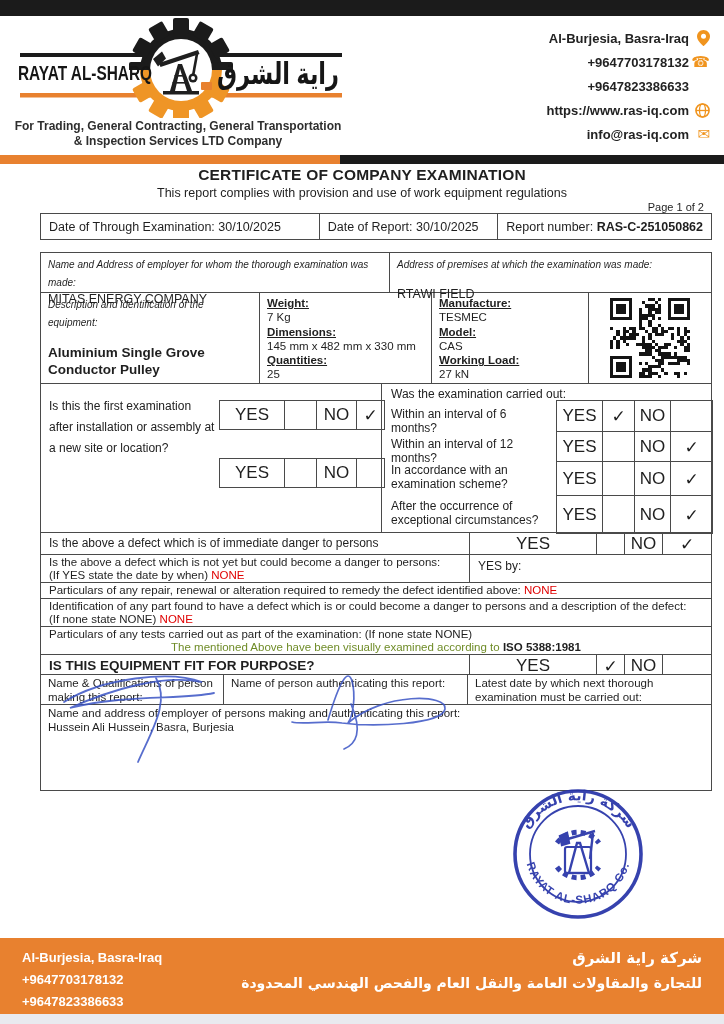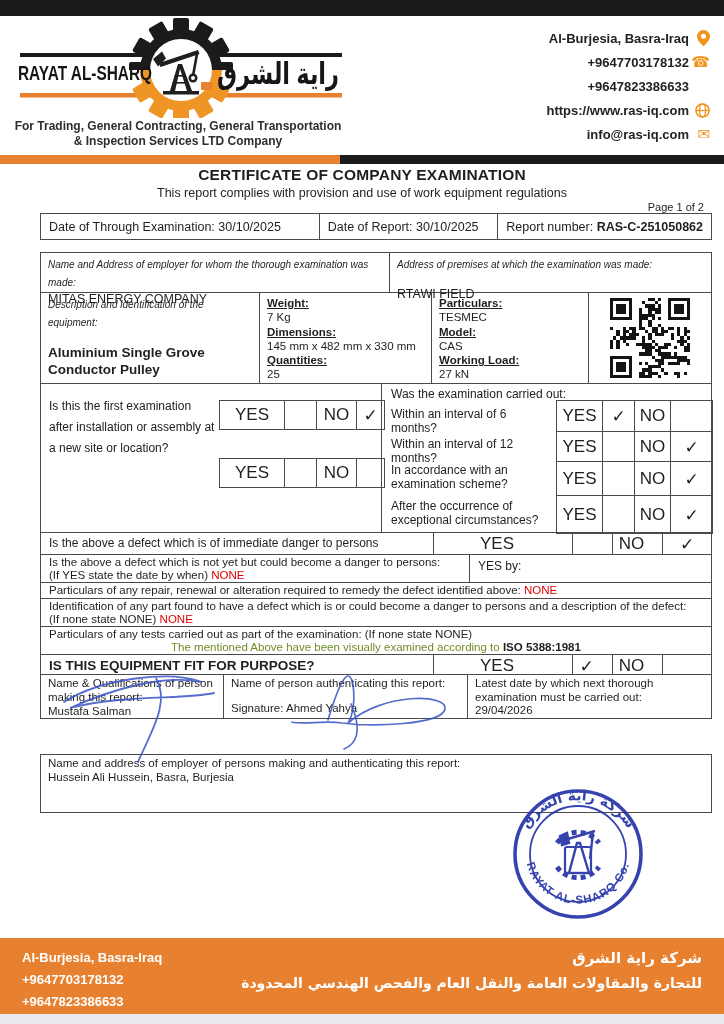--- a/index.html
+++ b/index.html
@@ -49,29 +49,29 @@
 
   .questions { top:383px; height:150px; position:absolute; }
   .q-text { position:absolute; font-size:12px; color:#222; }
   .ynbox { position:absolute; border:1px solid #4a4a4a; display:flex; height:30px; width:166px; }
   .vsep { position:absolute; left:340px; top:0; width:1px; height:100%; background:#4a4a4a; }
   .rgrid { position:absolute; left:515px; top:16px; width:157px; border:1px solid #4a4a4a; }
   .rgrid-row { display:flex; }
   .rq-label { position:absolute; left:350px; width:162px; font-size:12px; line-height:13.5px; }
 
   .defects { top:532px; position:absolute; left:40px; width:672px; border:1px solid #4a4a4a; }
-  .drow { display:flex;gap:12px; }
+  .drow { display:flex; }
   .dlabel { flex:1; padding:1px 8px; font-size:11.5px; line-height:13.2px; }
   .dfull { padding:1px 8px; font-size:11.5px; line-height:13.2px; width:100%; }
 
   .fitlabel { flex:1; padding:2px 8px; font-size:13.5px; font-weight:bold; display:flex; align-items:center; }
 
   .sigs { top:674px; height:45px; }
   .sigcell { padding:2px 7px; font-size:11.5px; line-height:13.5px; }
-  .makerrow { top:754px; height:59px; }
+  .makerrow { top:704px; height:87px; }
 
   .sig-svg { position:absolute; z-index:5; }
   .stamp { position:absolute; left:505px; top:781px; z-index:4; opacity:.92; }
 
   .footer { position:absolute; left:0; top:938px; width:724px; height:76px; background:#e8812f; }
   .footer-left { position:absolute; left:22px; top:9px; color:#fff; font-weight:bold; font-size:13px; line-height:22px; }
   .footer-right { position:absolute; right:22px; top:8px; color:#fff; text-align:right; font-weight:bold; }
   .footer-right .l1 { font-size:15px; line-height:24px; }
   .footer-right .l2 { font-size:14px; line-height:26px; }
   .bottomstrip { position:absolute; left:0; top:1014px; width:724px; height:10px; background:#e9eaef; }
@@ -213,21 +213,21 @@
       </div>
       <div class="padcell bL" style="width:172px">
         <div class="eqline uline">Weight:</div>
         <div class="eqline">7 Kg</div>
         <div class="eqline uline">Dimensions:</div>
         <div class="eqline">145 mm x 482 mm x 330 mm</div>
         <div class="eqline uline">Quantities:</div>
         <div class="eqline">25</div>
       </div>
       <div class="padcell bL" style="width:157px">
-        <div class="eqline uline">Particulars:</div>
+        <div class="eqline uline">Manufacture:</div>
         <div class="eqline">TESMEC</div>
         <div class="eqline uline">Model:</div>
         <div class="eqline">CAS</div>
         <div class="eqline uline">Working Load:</div>
         <div class="eqline">27 kN</div>
       </div>
       <div class="bL" style="flex:1;display:flex;align-items:center;justify-content:center">
         <svg id="qr" width="80" height="80" viewBox="0 0 25 25" shape-rendering="crispEdges">
             <path d="M0 0h7v7h-7z M1 1h5v5h-5z M2 2h3v3h-3z M18 0h7v7h-7z M19 1h5v5h-5z M20 2h3v3h-3z M0 18h7v7h-7z M1 19h5v5h-5z M2 20h3v3h-3z M12 0h1v1h-1zM13 0h1v1h-1zM15 0h1v1h-1zM10 1h1v1h-1zM14 1h1v1h-1zM11 2h1v1h-1zM12 2h1v1h-1zM13 2h1v1h-1zM15 2h1v1h-1zM9 3h1v1h-1zM12 3h1v1h-1zM13 3h1v1h-1zM14 3h1v1h-1zM15 3h1v1h-1zM9 4h1v1h-1zM12 4h1v1h-1zM14 4h1v1h-1zM15 4h1v1h-1zM9 5h1v1h-1zM10 5h1v1h-1zM11 5h1v1h-1zM12 5h1v1h-1zM13 5h1v1h-1zM9 6h1v1h-1zM10 6h1v1h-1zM11 6h1v1h-1zM13 6h1v1h-1zM15 6h1v1h-1zM9 7h1v1h-1zM12 7h1v1h-1zM9 8h1v1h-1zM12 8h1v1h-1zM15 8h1v1h-1zM0 9h1v1h-1zM4 9h1v1h-1zM6 9h1v1h-1zM7 9h1v1h-1zM9 9h1v1h-1zM10 9h1v1h-1zM13 9h1v1h-1zM14 9h1v1h-1zM16 9h1v1h-1zM18 9h1v1h-1zM19 9h1v1h-1zM21 9h1v1h-1zM23 9h1v1h-1zM2 10h1v1h-1zM4 10h1v1h-1zM5 10h1v1h-1zM7 10h1v1h-1zM11 10h1v1h-1zM13 10h1v1h-1zM14 10h1v1h-1zM16 10h1v1h-1zM17 10h1v1h-1zM21 10h1v1h-1zM23 10h1v1h-1zM24 10h1v1h-1zM2 11h1v1h-1zM4 11h1v1h-1zM6 11h1v1h-1zM7 11h1v1h-1zM8 11h1v1h-1zM12 11h1v1h-1zM14 11h1v1h-1zM15 11h1v1h-1zM16 11h1v1h-1zM19 11h1v1h-1zM21 11h1v1h-1zM23 11h1v1h-1zM1 12h1v1h-1zM3 12h1v1h-1zM4 12h1v1h-1zM5 12h1v1h-1zM6 12h1v1h-1zM7 12h1v1h-1zM10 12h1v1h-1zM12 12h1v1h-1zM19 12h1v1h-1zM22 12h1v1h-1zM24 12h1v1h-1zM0 13h1v1h-1zM2 13h1v1h-1zM4 13h1v1h-1zM10 13h1v1h-1zM13 13h1v1h-1zM21 13h1v1h-1zM22 13h1v1h-1zM23 13h1v1h-1zM0 14h1v1h-1zM2 14h1v1h-1zM5 14h1v1h-1zM8 14h1v1h-1zM9 14h1v1h-1zM10 14h1v1h-1zM11 14h1v1h-1zM12 14h1v1h-1zM14 14h1v1h-1zM17 14h1v1h-1zM18 14h1v1h-1zM22 14h1v1h-1zM24 14h1v1h-1zM0 15h1v1h-1zM2 15h1v1h-1zM10 15h1v1h-1zM11 15h1v1h-1zM12 15h1v1h-1zM13 15h1v1h-1zM15 15h1v1h-1zM16 15h1v1h-1zM17 15h1v1h-1zM20 15h1v1h-1zM23 15h1v1h-1zM24 15h1v1h-1zM11 16h1v1h-1zM12 16h1v1h-1zM14 16h1v1h-1zM15 16h1v1h-1zM23 16h1v1h-1zM24 16h1v1h-1zM9 17h1v1h-1zM10 17h1v1h-1zM11 17h1v1h-1zM12 17h1v1h-1zM15 17h1v1h-1zM16 17h1v1h-1zM17 17h1v1h-1zM18 17h1v1h-1zM20 17h1v1h-1zM13 18h1v1h-1zM16 18h1v1h-1zM17 18h1v1h-1zM18 18h1v1h-1zM19 18h1v1h-1zM20 18h1v1h-1zM21 18h1v1h-1zM22 18h1v1h-1zM23 18h1v1h-1zM14 19h1v1h-1zM15 19h1v1h-1zM16 19h1v1h-1zM21 19h1v1h-1zM22 19h1v1h-1zM23 19h1v1h-1zM24 19h1v1h-1zM9 20h1v1h-1zM11 20h1v1h-1zM15 20h1v1h-1zM16 20h1v1h-1zM18 20h1v1h-1zM19 20h1v1h-1zM20 20h1v1h-1zM21 20h1v1h-1zM24 20h1v1h-1zM12 21h1v1h-1zM13 21h1v1h-1zM14 21h1v1h-1zM15 21h1v1h-1zM10 22h1v1h-1zM11 22h1v1h-1zM12 22h1v1h-1zM16 22h1v1h-1zM9 23h1v1h-1zM10 23h1v1h-1zM12 23h1v1h-1zM13 23h1v1h-1zM14 23h1v1h-1zM17 23h1v1h-1zM20 23h1v1h-1zM21 23h1v1h-1zM23 23h1v1h-1zM9 24h1v1h-1zM10 24h1v1h-1zM11 24h1v1h-1zM12 24h1v1h-1zM15 24h1v1h-1zM21 24h1v1h-1z" fill="#141414" fill-rule="evenodd"></path>
           </svg>

